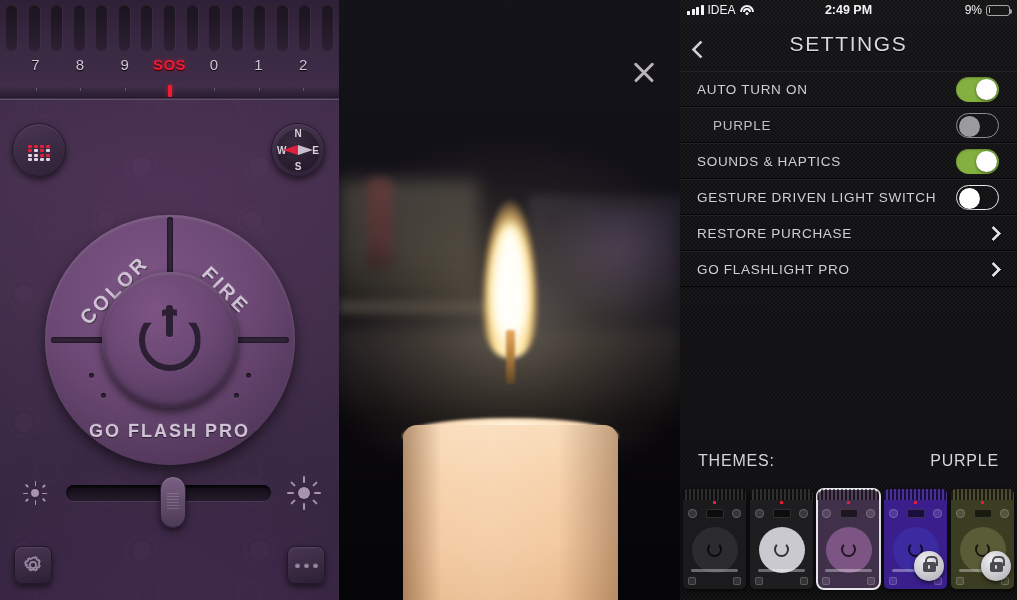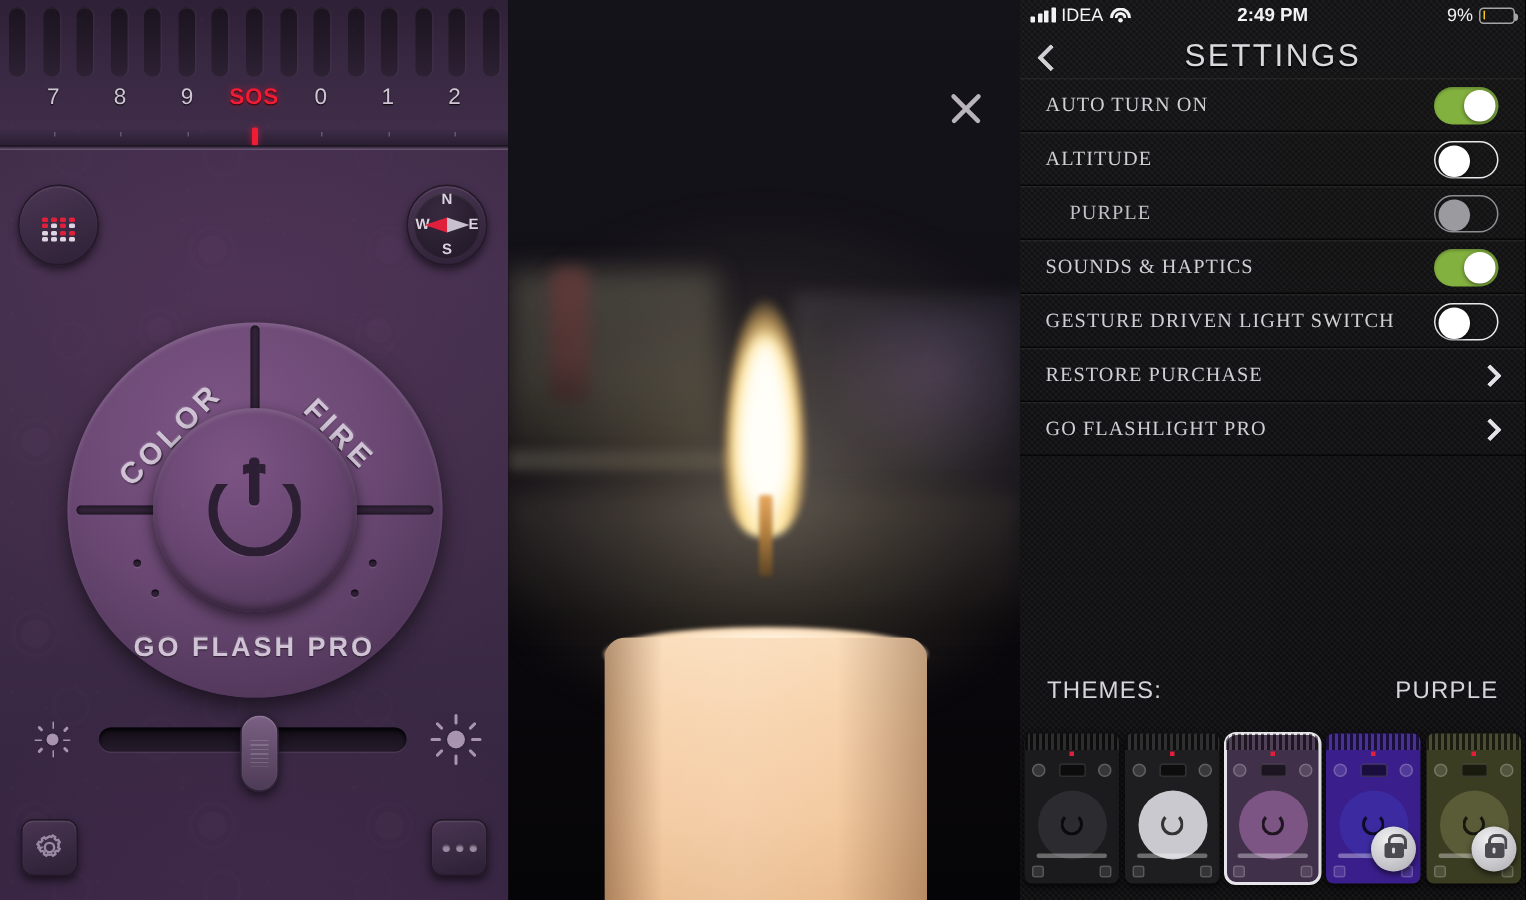--- a/index.html
+++ b/index.html
@@ -220,28 +220,28 @@
   .wifi .w3{ width:3px; height:3px; top:7px; background:#f2f2f4; border:none; border-radius:50%; }
   .sb-time{ position:absolute; left:50%; transform:translateX(-50%); font-weight:600; font-size:12.5px; }
   .sb-right{ margin-left:auto; display:flex; align-items:center; gap:4px; }
   .batt{ position:relative; width:24px; height:11px; border:1px solid rgba(242,242,244,.65);
     border-radius:3px; padding:1.5px; }
   .batt-fill{ height:100%; background:#f5c518; border-radius:1px; }
   .batt::after{ content:""; position:absolute; right:-3px; top:3px; width:2px; height:5px;
     border-radius:0 2px 2px 0; background:rgba(242,242,244,.65); }
 
   .navbar{ position:absolute; left:0; top:20px; width:337px; height:36px;
-    display:flex; align-items:center; }
+    display:flex; align-items:flex-end; }
   .back-chev{ position:absolute; left:14px; width:13px; height:13px;
     border-left:3px solid #cfcfd4; border-bottom:3px solid #cfcfd4;
     transform:rotate(45deg); border-radius:1px; }
   .nav-title{ width:100%; text-align:center; color:#d8d8dd; font-size:21px; letter-spacing:1.6px;
     text-shadow:0 1px 1px #000; }
 
-  .rows{ position:absolute; left:0; top:52px; width:337px;font-family:Liberation Serif, serif; }
+  .rows{ position:absolute; left:0; top:71px; width:337px; }
   .row{ position:relative; height:36px; display:flex; align-items:center;
     padding:0 18px 0 17px;
     border-top:1px solid rgba(255,255,255,.055);
     border-bottom:1px solid rgba(0,0,0,.65); }
   .row-label{ color:#cfcfd4; font-size:13.5px; letter-spacing:.7px; }
   .row.indent .row-label{ padding-left:16px; color:#bfbfc4; }
   .toggle{ margin-left:auto; position:relative; width:43px; height:25px; border-radius:13px; }
   .toggle.on{ background:#83b13f; box-shadow:inset 0 1px 2px rgba(0,0,0,.25); }
   .toggle.off{ background:transparent; border:1.5px solid #e9e9ec; }
   .toggle .knob{ position:absolute; top:2px; width:21px; height:21px; border-radius:50%;
@@ -510,26 +510,20 @@
       <div class="nav-title">SETTINGS</div>
     </div>
 
     <div class="rows" id="settingsRows">
         <div class="row">
           <span class="row-label">AUTO TURN ON</span>
           <div class="toggle on" style="background: rgb(131, 177, 63);">
             <i class="knob"></i>
           </div>
         </div>
-        <div class="row">
-          <span class="row-label">ALTITUDE</span>
-          <div class="toggle off">
-            <i class="knob"></i>
-          </div>
-        </div>
         <div class="row indent">
           <span class="row-label">PURPLE</span>
           <div class="toggle disabled">
             <i class="knob"></i>
           </div>
         </div>
         <div class="row">
           <span class="row-label">SOUNDS &amp; HAPTICS</span>
           <div class="toggle on" style="background: rgb(131, 177, 63);">
             <i class="knob"></i>

